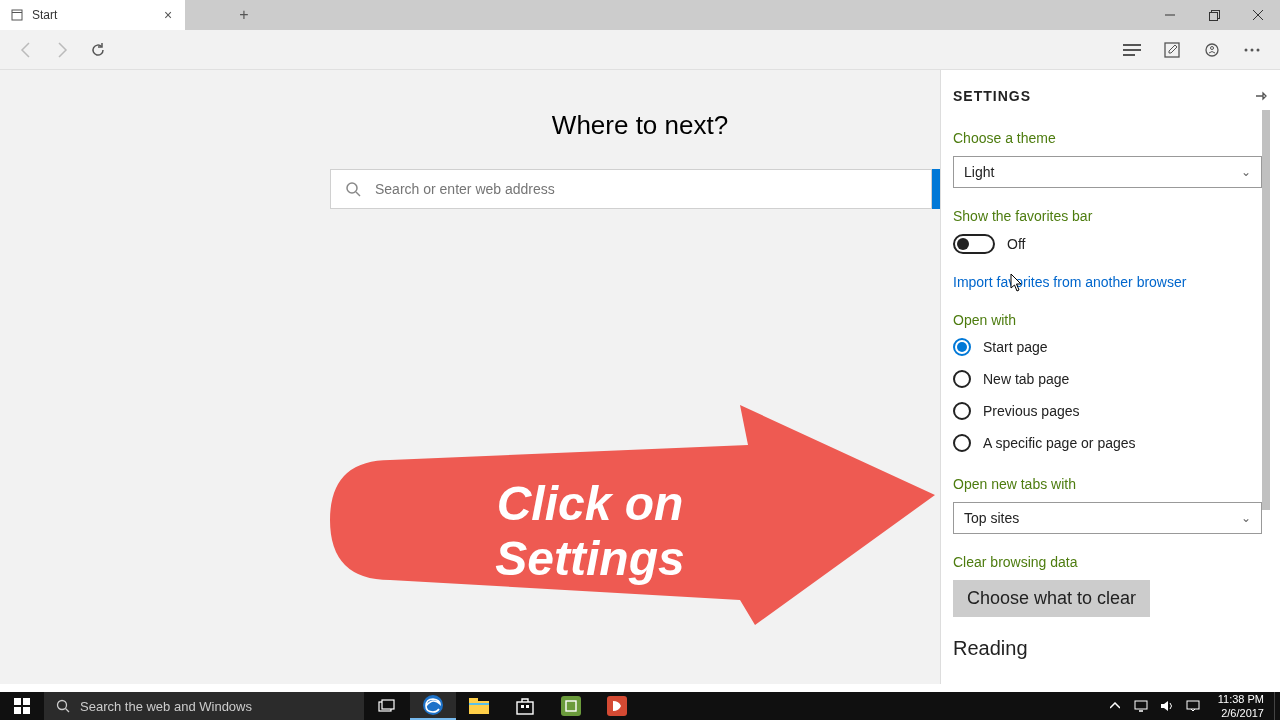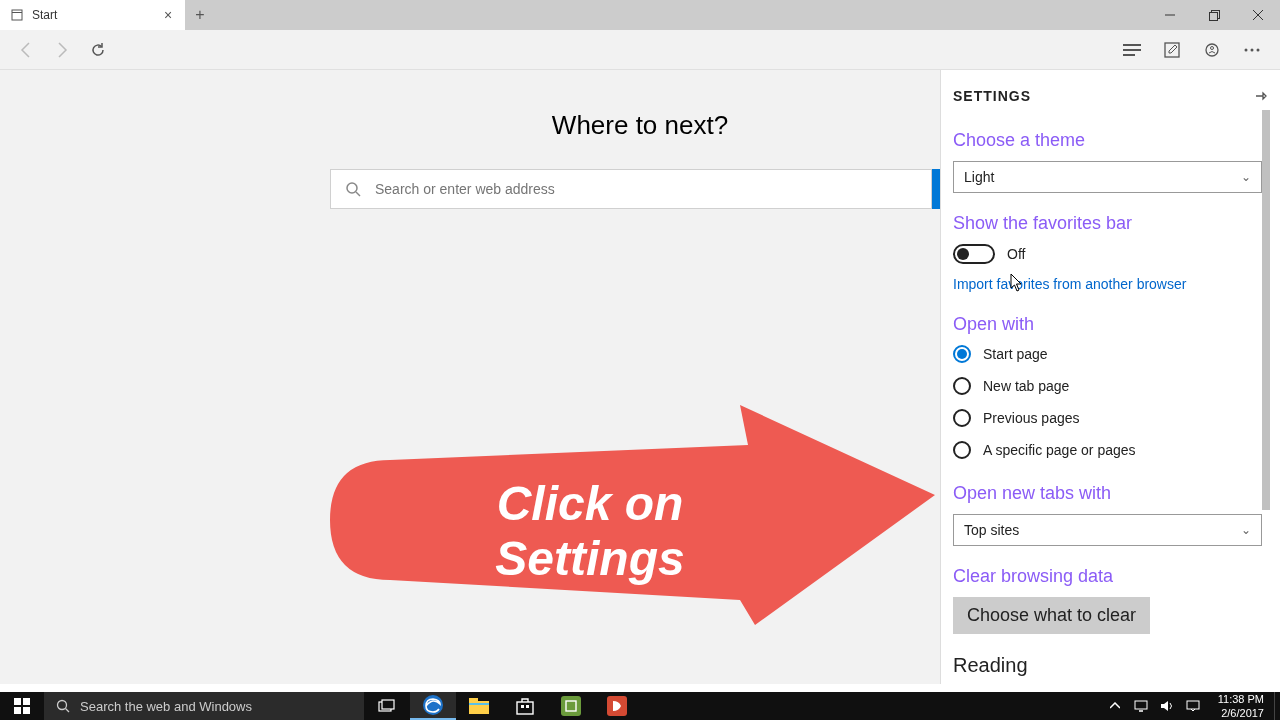--- a/index.html
+++ b/index.html
@@ -1,19 +1,19 @@
 <!DOCTYPE html>
 <html><head>
 <meta charset="utf-8">
 <style>
 * { margin: 0; padding: 0; box-sizing: border-box; font-family: 'Segoe UI', Tahoma, sans-serif; }
 html, body { width: 1280px; height: 720px; overflow: hidden; background: #fff; }
 
 
-.tab-bar { height: 30px; background: #ccc; display: flex; align-items: stretch; }
+.tab-bar { height: 30px; background: #ccc; display: flex; align-items: stretch; gap: 44px; }
 .tab { width: 185px; background: #fff; display: flex; align-items: center; padding: 0 10px; gap: 8px; position: relative; }
 .tab-icon { width: 14px; height: 14px; display: flex; align-items: center; justify-content: center; }
 .tab-label { font-size: 12px; color: #333; flex: 1; }
 .tab-close { width: 14px; font-size: 14px; color: #555; cursor: pointer; text-align: center; }
 .new-tab { width: 30px; display: flex; align-items: center; justify-content: center; font-size: 16px; color: #555; cursor: pointer; }
 .tab-spacer { flex: 1; }
 .window-controls { display: flex; }
 .win-btn { width: 44px; display: flex; align-items: center; justify-content: center; color: #333; font-size: 12px; cursor: pointer; }
 
 
@@ -34,24 +34,24 @@
 
 
 .settings-panel { position: absolute; top: 70px; right: 0; bottom: 36px; width: 340px; background: #fff; border-left: 1px solid #ddd; padding: 0; }
 .settings-inner { position: absolute; inset: 0; overflow: hidden; }
 .settings-scroll { position: absolute; top: 0; right: 10px; bottom: 0; width: 8px; }
 .settings-scroll-thumb { position: absolute; top: 40px; width: 8px; height: 400px; background: #c0c0c0; border-radius: 0; }
 .settings-head { display: flex; align-items: center; justify-content: space-between; padding: 18px 12px 18px 12px; }
 .settings-title { font-size: 14px; font-weight: 600; letter-spacing: 1px; color: #222; }
 .pin-icon { color: #555; cursor: pointer; }
 .settings-body { padding: 0 18px 0 12px; }
-.section-label { font-size: 18px; color: #8b5cf6; margin-top: 8px; margin-bottom: 10px; }
+.section-label { font-size: 14px; color: #4d7c0f; margin-top: 8px; margin-bottom: 10px; }
 .select-box { width: 100%; height: 32px; border: 1px solid #999; display: flex; align-items: center; justify-content: space-between; padding: 0 10px; font-size: 14px; color: #222; cursor: pointer; margin-bottom: 20px; }
 .chev { color: #666; font-size: 12px; }
-.toggle-row { display: flex; align-items: center; gap: 12px; margin-bottom: 12px; }
+.toggle-row { display: flex; align-items: center; gap: 12px; margin-bottom: 20px; }
 .toggle { width: 42px; height: 20px; border: 2px solid #222; border-radius: 20px; position: relative; cursor: pointer; }
 .toggle-knob { width: 12px; height: 12px; background: #222; border-radius: 50%; position: absolute; left: 2px; top: 2px; }
 .toggle-label { font-size: 14px; color: #222; }
 .link-text { color: #0066cc; font-size: 14px; margin-bottom: 22px; cursor: pointer; display: block; }
 .radio-group { display: flex; flex-direction: column; gap: 14px; margin-bottom: 24px; }
 .radio-item { display: flex; align-items: center; gap: 12px; cursor: pointer; }
 .radio-outer { width: 18px; height: 18px; border: 2px solid #222; border-radius: 50%; display: flex; align-items: center; justify-content: center; }
 .radio-inner { width: 10px; height: 10px; background: #0078d7; border-radius: 50%; }
 .radio-item.selected .radio-outer { border-color: #0078d7; }
 .radio-label { font-size: 14px; color: #222; }

